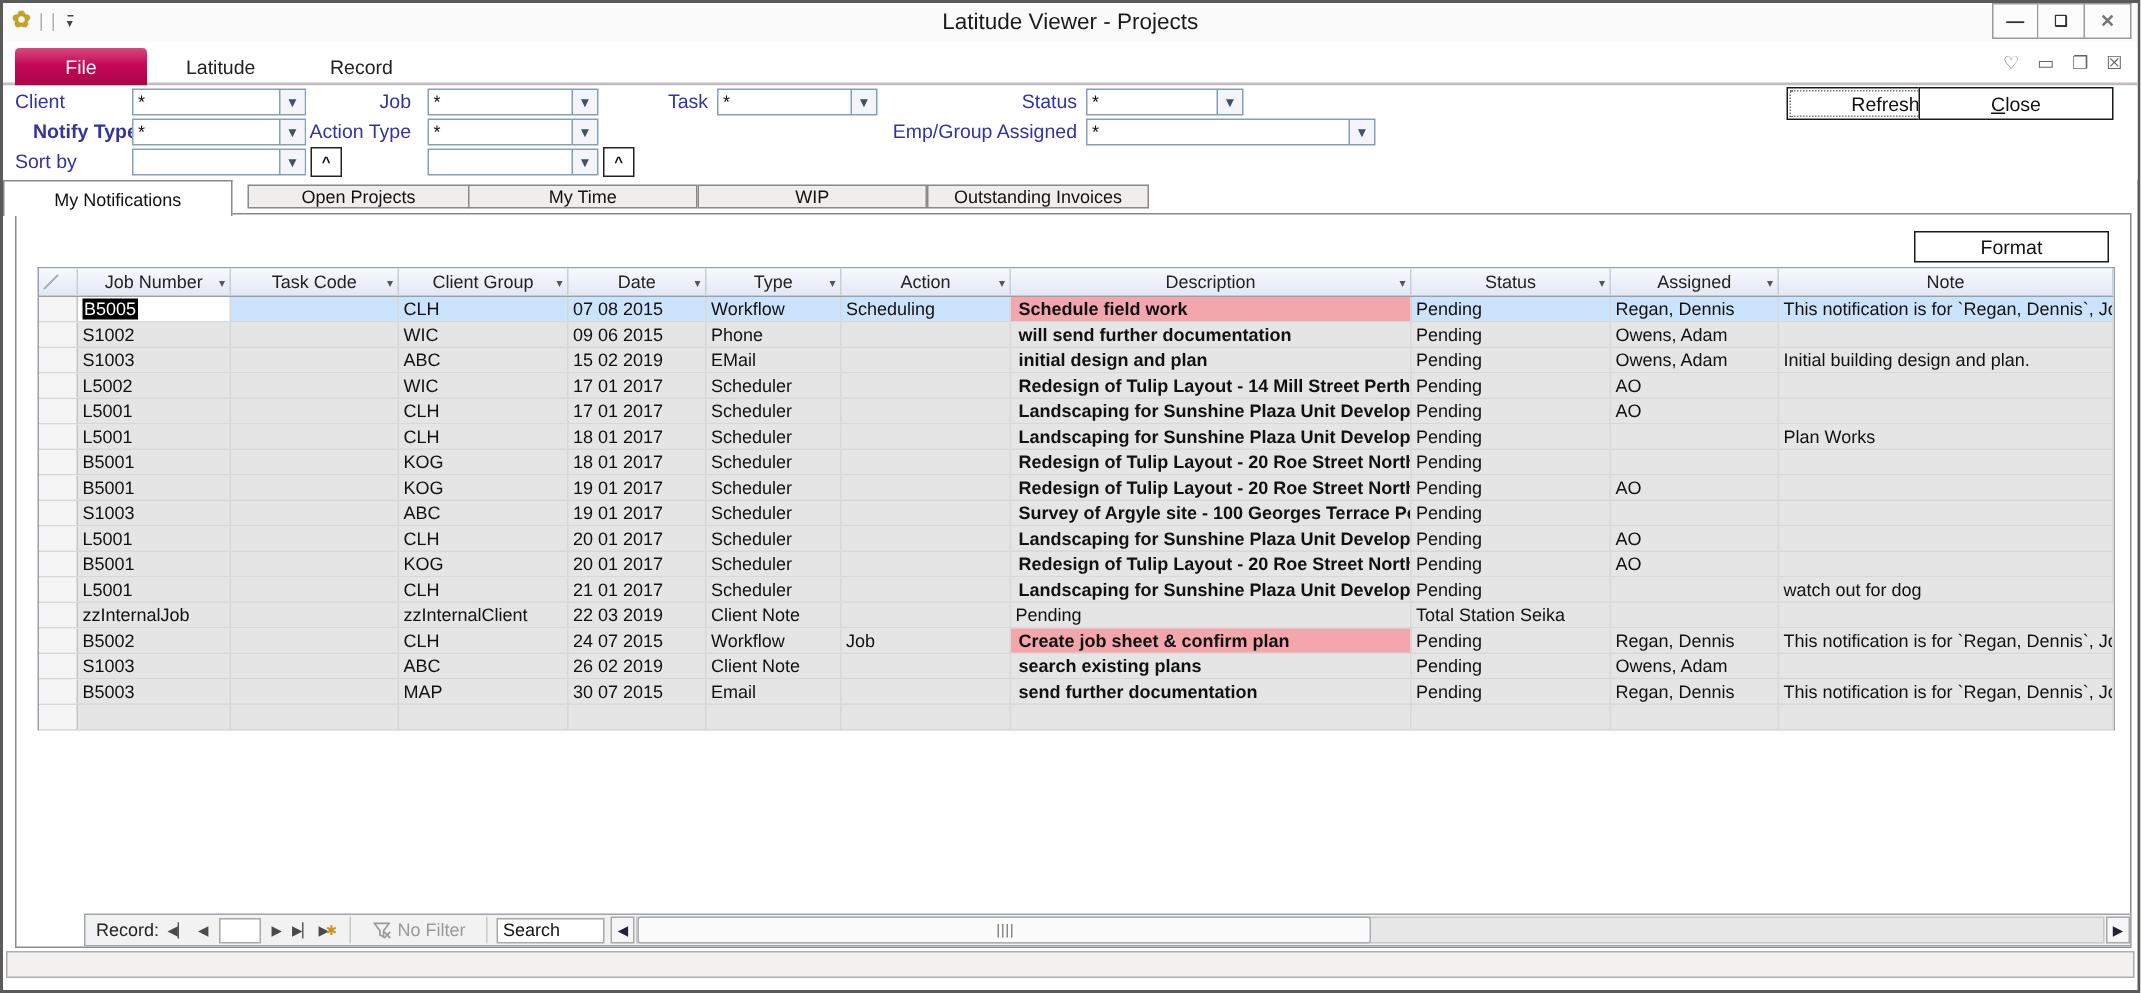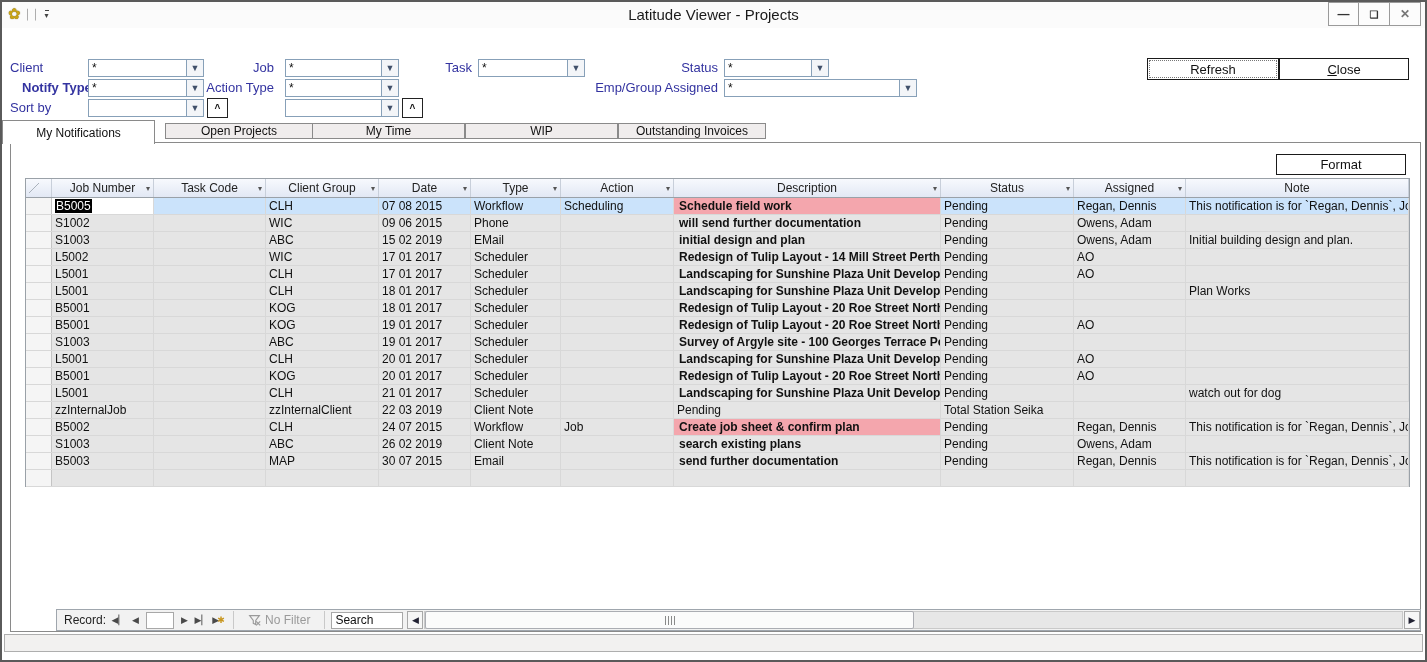--- a/index.html
+++ b/index.html
@@ -42,21 +42,21 @@
   .mini-icons span { line-height:14px; }
   
   .filterpanel { position:absolute; left:0; top:55px; right:0; height:63px; background:#fff; }
   .flabel { position:absolute; font-size:13px; color:#3333a0; height:17px; line-height:17px; }
   .flabel.r { text-align:right; }
   .combo { position:absolute; height:18px; border:1px solid #87a0b8; background:#fff; display:flex; }
   .combo .val { flex:1; font-size:12px; padding:1px 0 0 3px; color:#111; overflow:hidden; white-space:nowrap; }
   .combo .btn { width:17px; border-left:1px solid #87a0b8; background:#f3f5f8; color:#40506a; font-size:9px; display:flex; align-items:center; justify-content:center; }
   .upbtn { position:absolute; width:21px; height:20px; border:1px solid #222; background:#fff; font-size:10px; font-weight:bold; color:#111; display:flex; align-items:center; justify-content:center; }
   .pushbtn { position:absolute; height:22px; border:1px solid #1a1a1a; background:#fff; font-size:13px; color:#111; display:flex; align-items:center; justify-content:center; }
-  .pushbtn.focus { outline:1px dotted #777; outline-offset:-3px; }
+  .pushbtn.focus { outline:1px dotted #777; outline-offset:-3px;margin-left:44px; }
   
   .tabstrip { position:absolute; left:0; top:118px; right:0; height:23px; }
   .ptab { position:absolute; border:1px solid #8a8a8a; background:#f0eded; font-size:12px; color:#111; display:flex; align-items:center; justify-content:center; top:3px; height:16px; z-index:1; }
   .ptab.active { top:0; height:24px; background:#ffffff; border-bottom:none; z-index:3; }
   
   .page { position:absolute; left:8px; top:140px; width:1411px; height:490px; border:1px solid #8a8a8a; background:#fff; z-index:2; }
   .format-wrap { position:absolute; right:14px; top:11px; }
   
   .grid { position:absolute; left:14px; top:35px; width:1385px; border-left:1px solid #9aa1a8; border-top:1px solid #9aa1a8; border-right:1px solid #9aa1a8; font-size:12px; }
   .grow { display:grid; grid-template-columns:26px 102px 112px 113px 92px 90px 113px 267px 133px 112px auto; }
@@ -110,20 +110,31 @@
         </div>
       <div class="winbtn max">
           <span>❑</span>
         </div>
       <div class="winbtn close">
           <span>✕</span>
         </div>
     </div>
   </div>
 
+  <div class="ribbonrow">
+    <div class="file-tab">File</div>
+    <div class="rtab latitude">Latitude</div>
+    <div class="rtab record">Record</div>
+    <div class="mini-icons">
+      <span>♡</span>
+      <span>▭</span>
+      <span>❐</span>
+      <span>☒</span>
+    </div>
+  </div>
 
   <div class="filterpanel">
     <span class="flabel" style="left:8px; top:2px;">Client</span>
     <div class="combo" style="left:86px; top:2px; width:116px;">
       <span class="val">*</span>
       <span class="btn">▼</span>
     </div>
     <span class="flabel r" style="left:180px; top:2px; width:92px;">Job</span>
     <div class="combo" style="left:283px; top:2px; width:114px;">
       <span class="val">*</span>

